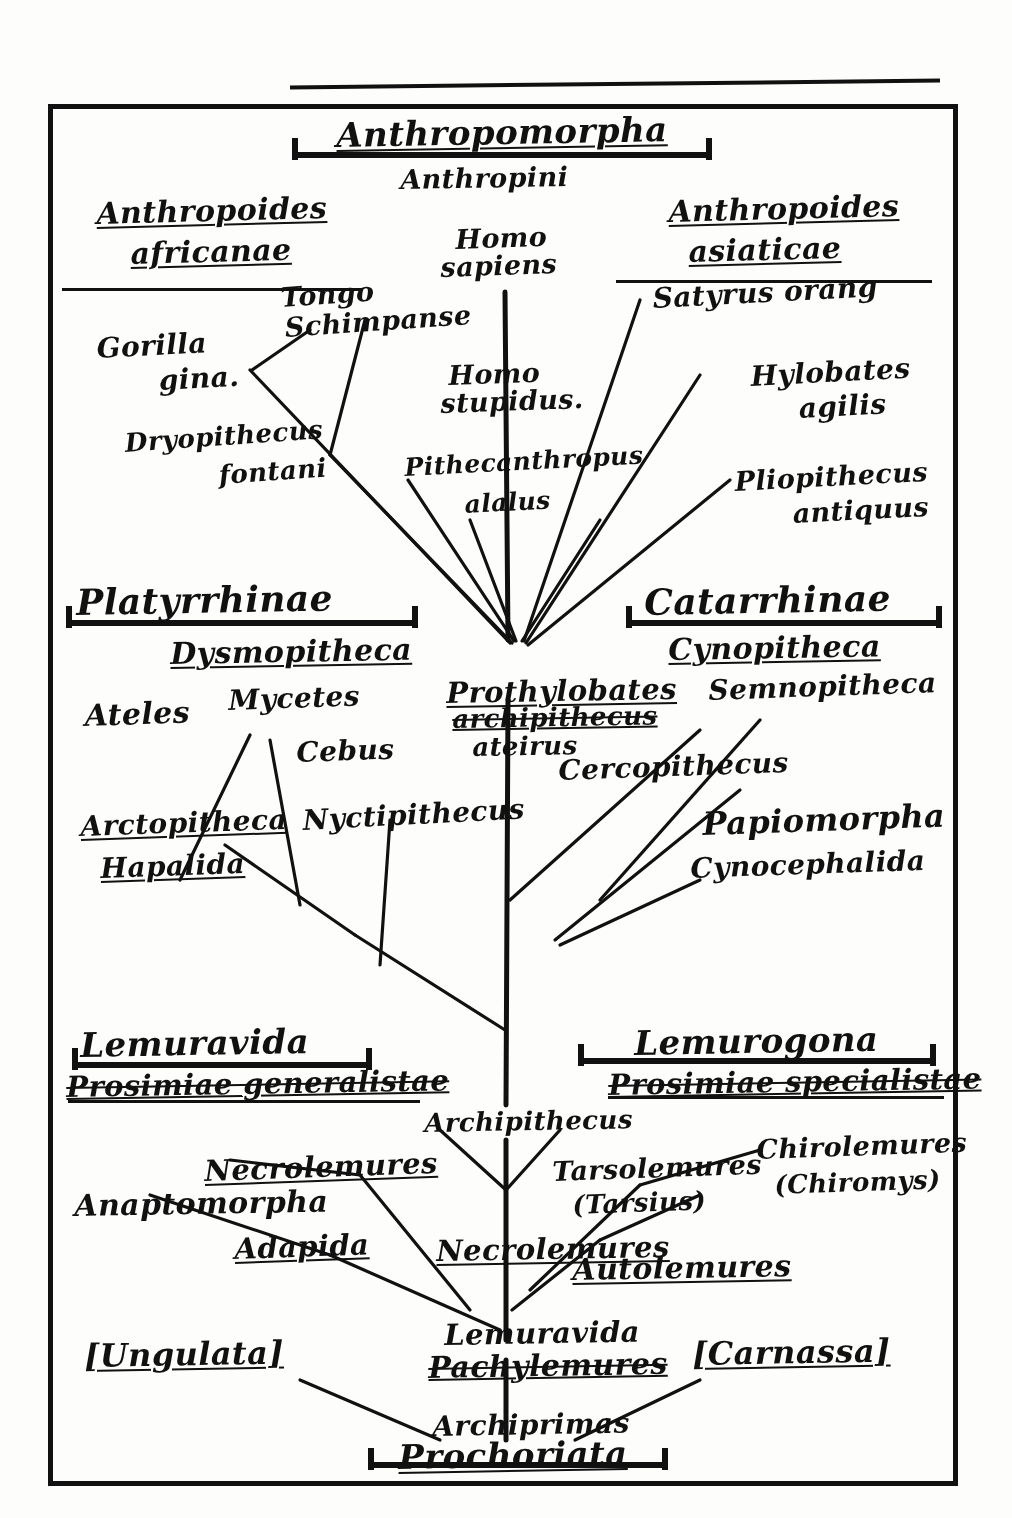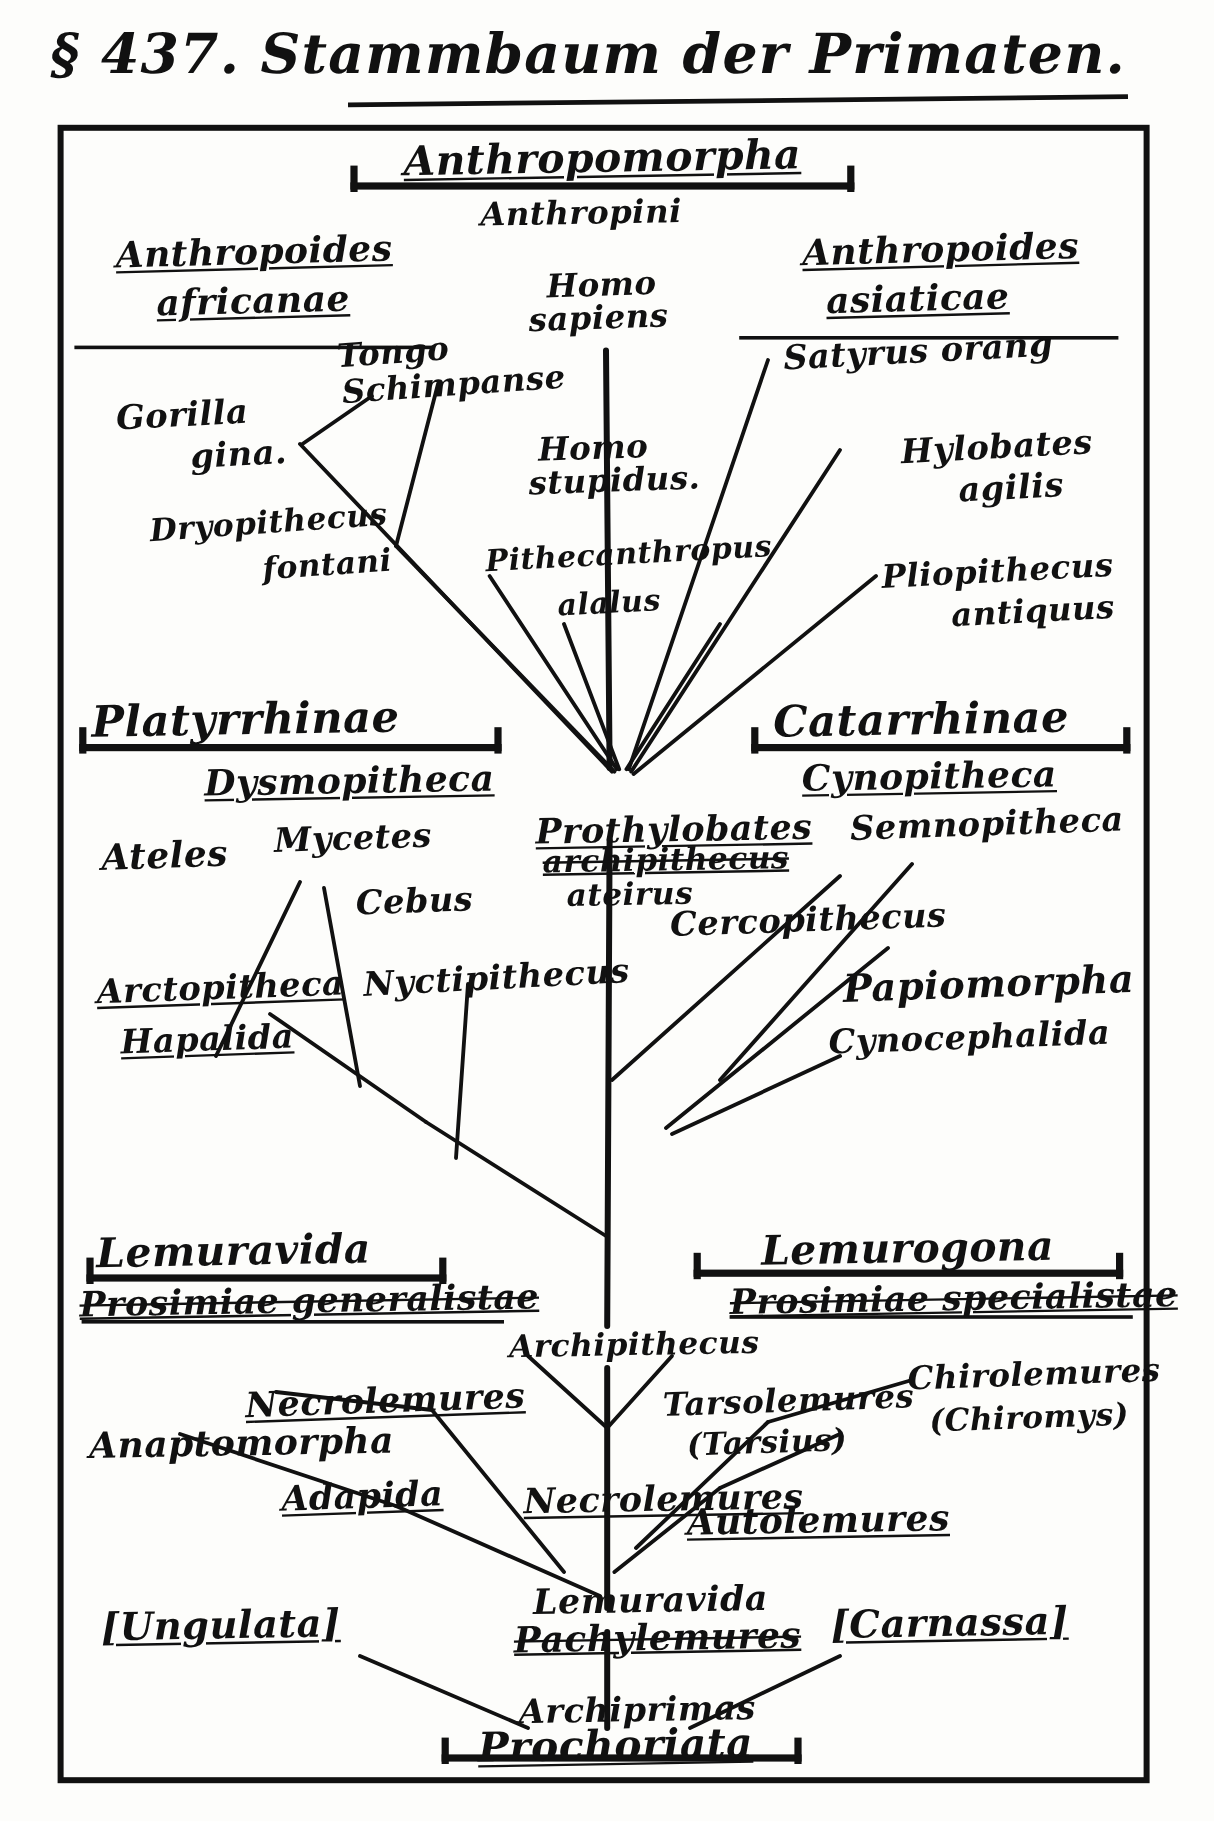--- a/index.html
+++ b/index.html
@@ -110,21 +110,20 @@
     stroke-linecap: round;
     fill: none;
   }
   .thick { stroke-width: 5 !important; }
 </style>
 </head>
 <body>
 
 <div id="page">
 
-  <div id="title">§ 437. Stammbaum der Primaten.</div>
   <div id="title-rule"></div>
 
   <div id="frame"></div>
 
   <svg id="lines" viewBox="0 0 1012 1518">
 
     <line class="thick" x1="505" y1="292" x2="508" y2="640"></line>
     <line class="thick" x1="508" y1="700" x2="506" y2="1105"></line>
     <line class="thick" x1="506" y1="1140" x2="506" y2="1340"></line>
     <line class="thick" x1="506" y1="1360" x2="506" y2="1440"></line>

